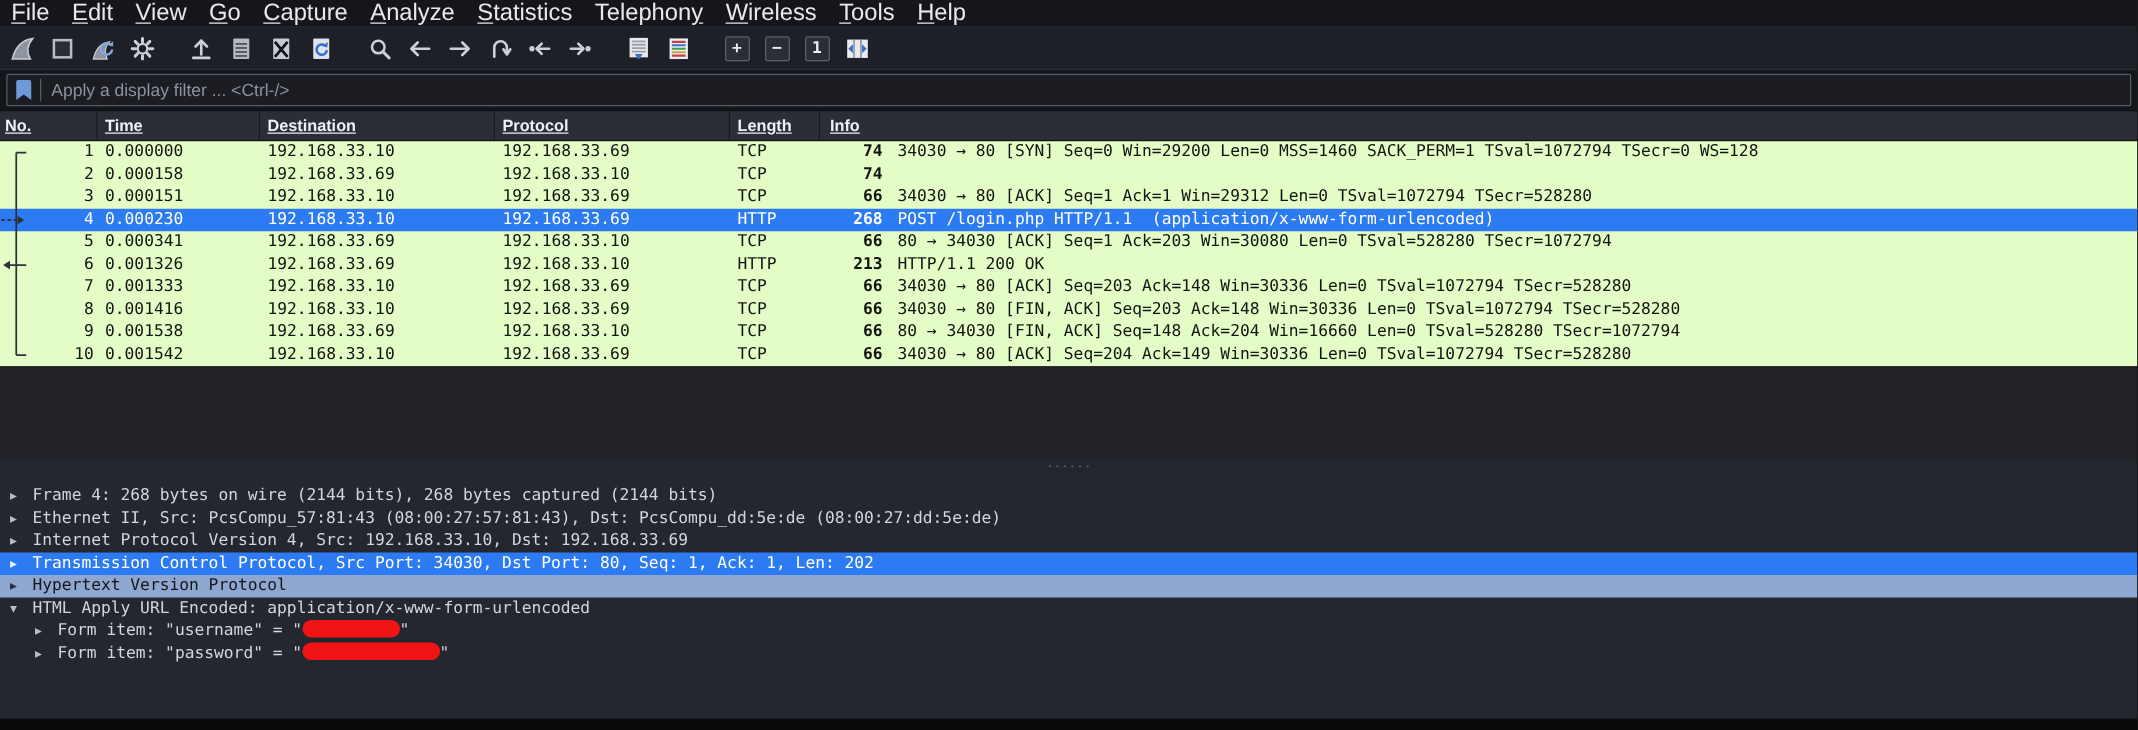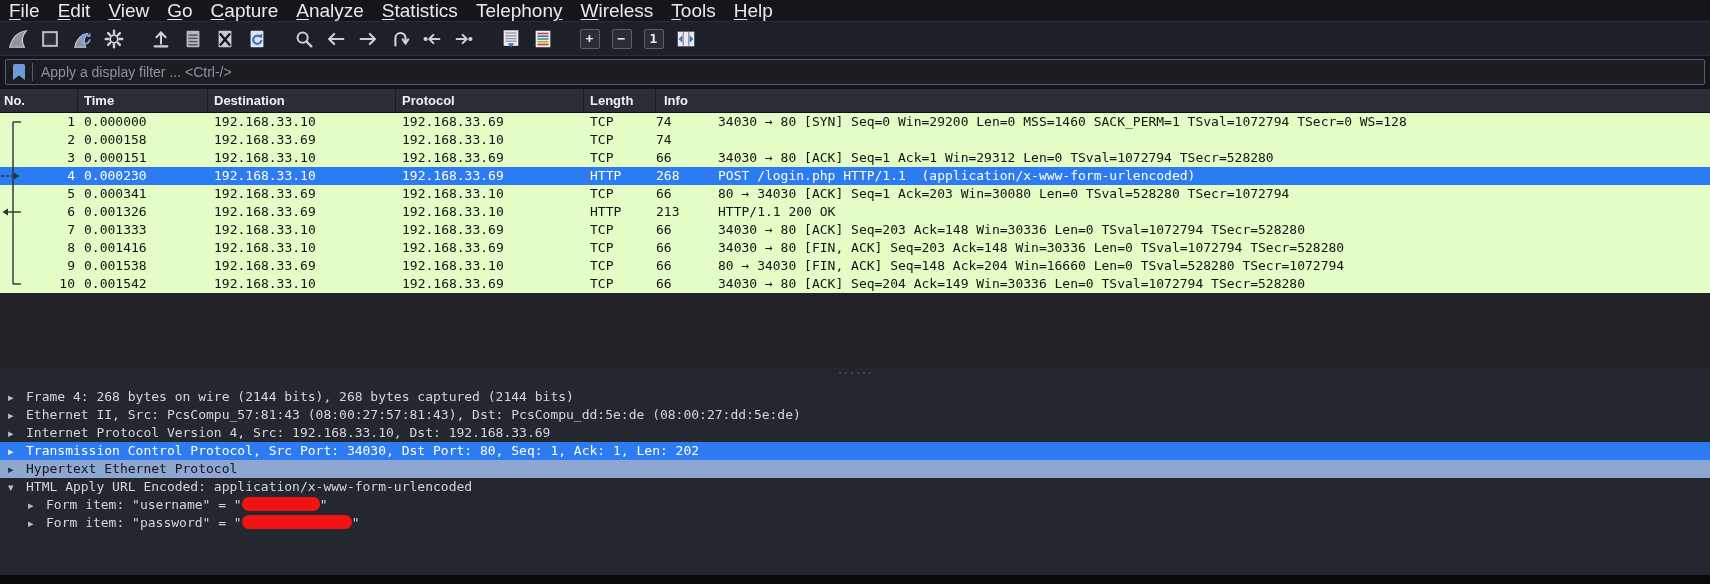--- a/index.html
+++ b/index.html
@@ -37,32 +37,32 @@
                      color:#cfd2d9; font-size:14px; padding:0 8px;
                      font-family:"Liberation Sans", sans-serif; }
   .filterbox input::placeholder { color:#8d919b; opacity:1; }
 
   
   .grid { display:grid; grid-template-columns:22px 56px 130px 188px 188px 72px 54px 1fr; }
   .plheader { position:absolute; left:0; top:88px; width:100%; height:25px;
               background:#2b2e36; border-top:1px solid #101114; border-bottom:1px solid #101114; }
   .plheader .hcell { color:#eef0f3; font-size:13px; font-weight:bold; line-height:23px;
                      border-right:1px solid #191b20; padding-left:6px; overflow:hidden;
-                     white-space:nowrap; }
+                     white-space:nowrap;text-decoration:underline; }
   .plheader .hcell.first { grid-column:1 / span 2; padding-left:4px; }
   .plheader .hcell.last { border-right:none; padding-left:8px; }
 
   .rows { position:absolute; left:0; top:113px; width:100%; height:180px; background:#e4fcc6; }
   .prow { height:18px; font-family:"DejaVu Sans Mono", monospace; font-size:13px;
           line-height:18px; color:#121410; white-space:pre; cursor:default; }
   .prow.sel { background:#2c7bf2; color:#ffffff; }
   .prow .c { overflow:hidden; }
   .c-no { text-align:right; padding-right:3px; }
   .c-time, .c-src, .c-dst, .c-proto { padding-left:6px; }
-  .c-len { padding-right:4px; }
+  .c-len { text-align:right; padding-right:4px;font-weight:bold; }
   .c-info { padding-left:8px; }
   .gutter-svg { position:absolute; left:0; top:0; width:22px; height:180px; pointer-events:none; }
 
   .list-empty { position:absolute; left:0; top:293px; width:100%; height:75px; background:#202228; }
   .splitter { position:absolute; left:0; top:368px; width:100%; height:10px; background:#24262d;
               display:flex; align-items:center; justify-content:center; gap:4px; }
   .splitter i { width:2px; height:2px; border-radius:50%; background:#4a4e57; display:block; }
 
   
   .details { position:absolute; left:0; top:378px; width:100%; height:197px;
@@ -313,20 +313,20 @@
       <i></i>
       <i></i>
       <i></i>
   </div>
 
   <div class="details">
       <div class="dline"><span class="arrow">▸</span><span>Frame 4: 268 bytes on wire (2144 bits), 268 bytes captured (2144 bits)</span></div>
       <div class="dline"><span class="arrow">▸</span><span>Ethernet II, Src: PcsCompu_57:81:43 (08:00:27:57:81:43), Dst: PcsCompu_dd:5e:de (08:00:27:dd:5e:de)</span></div>
       <div class="dline"><span class="arrow">▸</span><span>Internet Protocol Version 4, Src: 192.168.33.10, Dst: 192.168.33.69</span></div>
       <div class="dline sel-line"><span class="arrow">▸</span><span>Transmission Control Protocol, Src Port: 34030, Dst Port: 80, Seq: 1, Ack: 1, Len: 202</span></div>
-      <div class="dline rel-line"><span class="arrow">▸</span><span>Hypertext Ethernet Protocol</span></div>
+      <div class="dline rel-line"><span class="arrow">▸</span><span>Hypertext Version Protocol</span></div>
       <div class="dline"><span class="arrow">▾</span><span>HTML Apply URL Encoded: application/x-www-form-urlencoded</span></div>
       <div class="dline lvl1"><span class="arrow">▸</span><span>Form item: "username" = "</span><span class="redact r-username"></span><span>"</span></div>
       <div class="dline lvl1"><span class="arrow">▸</span><span>Form item: "password" = "</span><span class="redact r-password"></span><span>"</span></div>
     </div>
 
   <div class="bottombar"></div>
 </div>
 
 </body></html>

